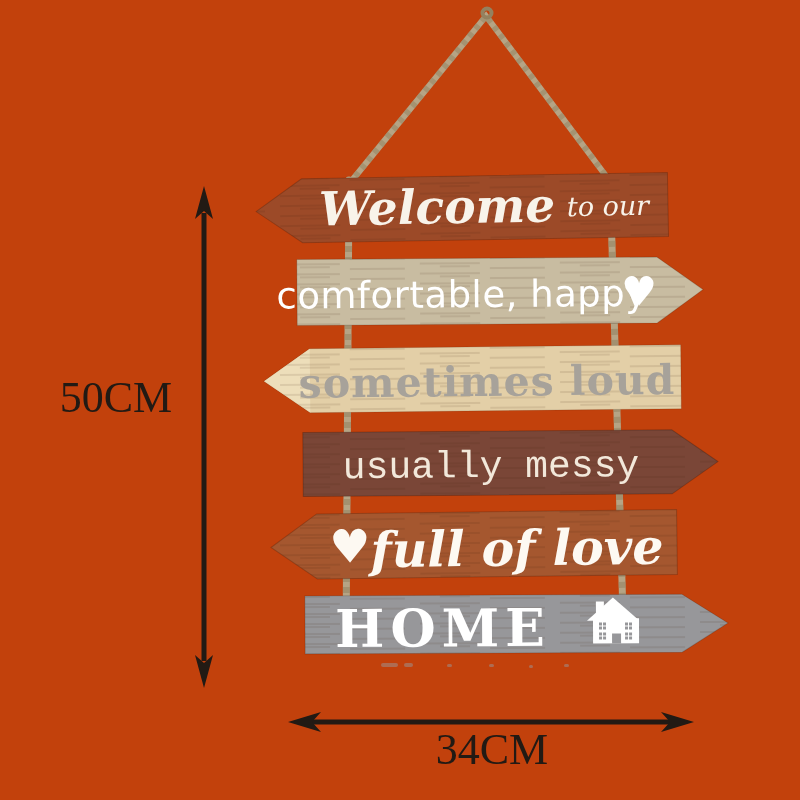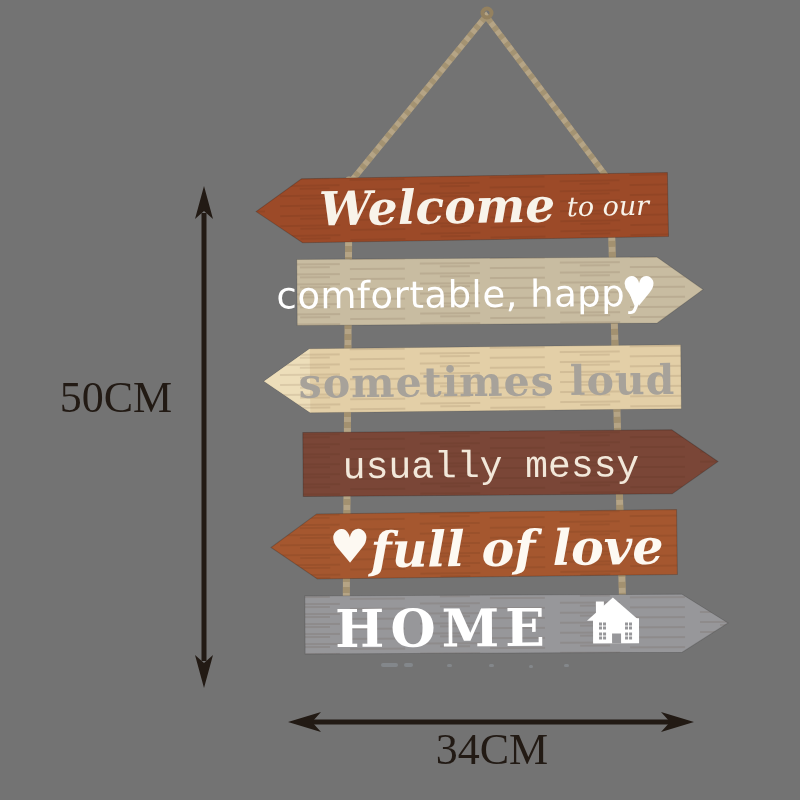--- a/index.html
+++ b/index.html
@@ -1,16 +1,16 @@
 <!DOCTYPE html>
 <html><head>
 <meta charset="utf-8">
 <style>
   html,body{margin:0;padding:0;background:#ffffff;}
-  .canvas{position:relative;width:800px;height:800px;background:#737373;overflow:hidden;
+  .canvas{position:relative;width:800px;height:800px;background:#c2410c;overflow:hidden;
           font-family:"Liberation Serif", serif;}
   svg{display:block;}
   .script-text{font-family:"DejaVu Serif", serif;font-style:italic;}
   .hand-text{font-family:"DejaVu Sans", sans-serif;}
   .slab-text{font-family:"DejaVu Serif", serif;font-weight:bold;}
   .mono-text{font-family:"Liberation Mono", monospace;}
   .serif-caps{font-family:"DejaVu Serif", serif;font-weight:bold;}
   .dim-label{font-family:"Liberation Serif", serif;}
 </style>
 </head>

